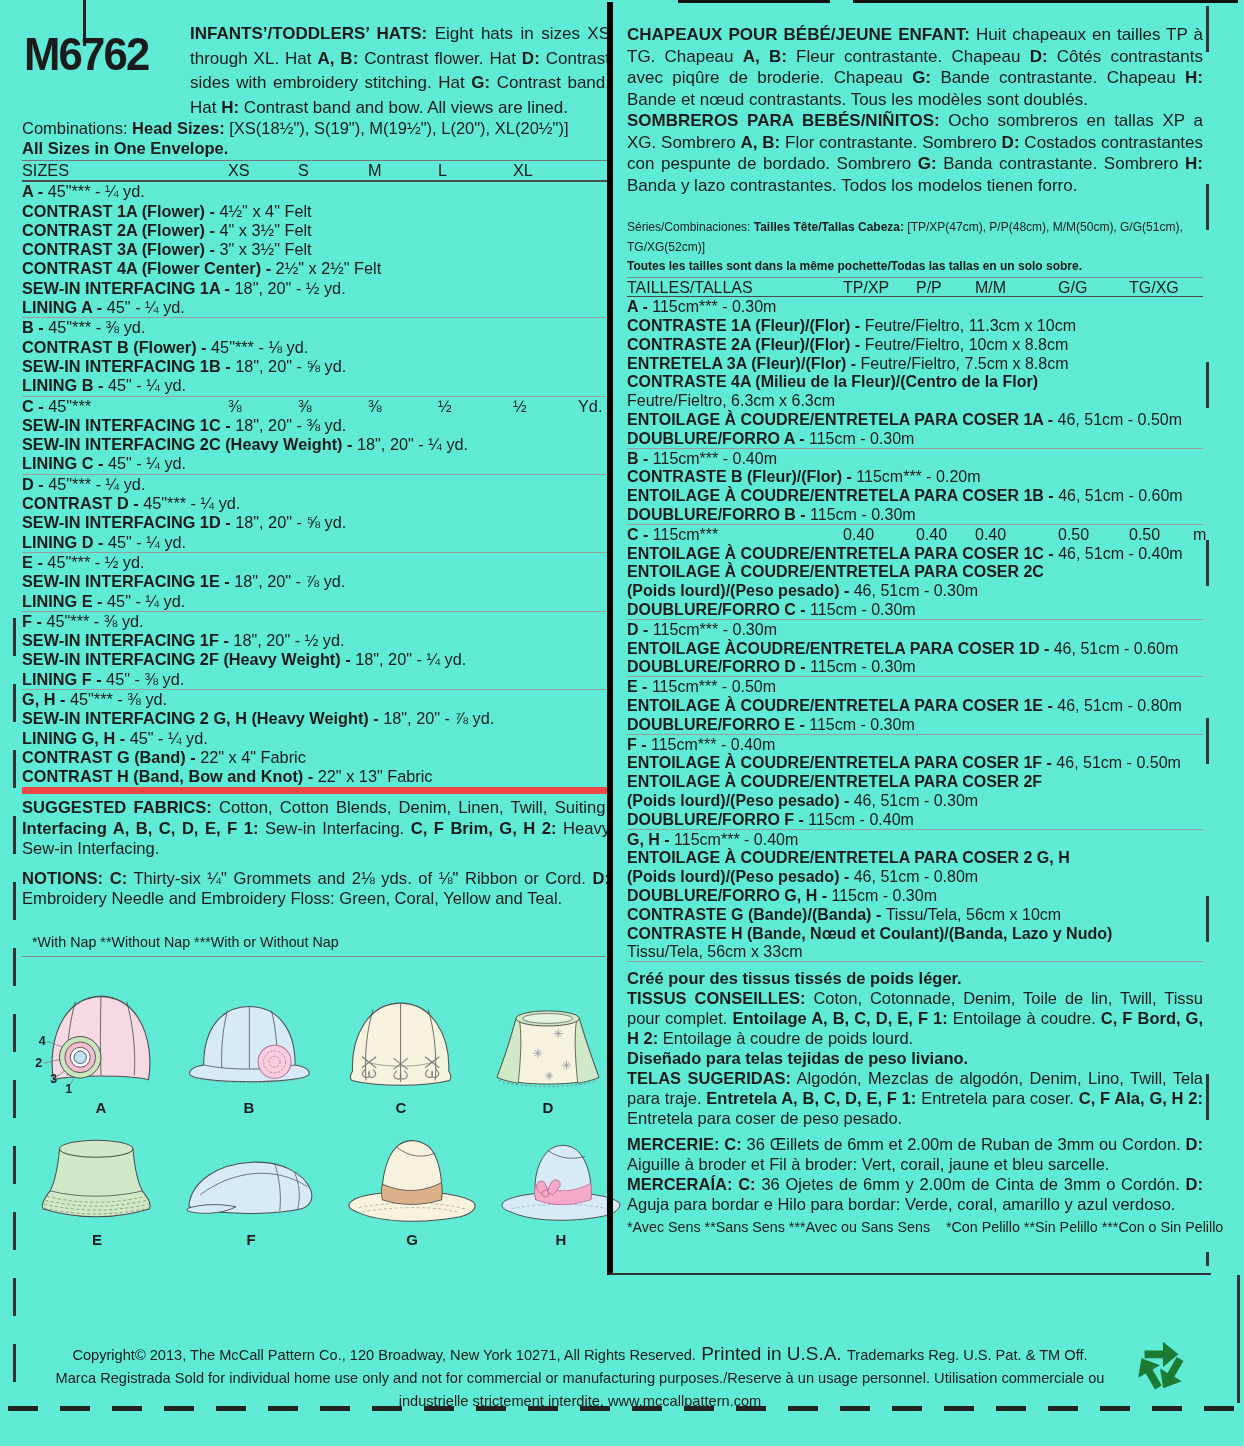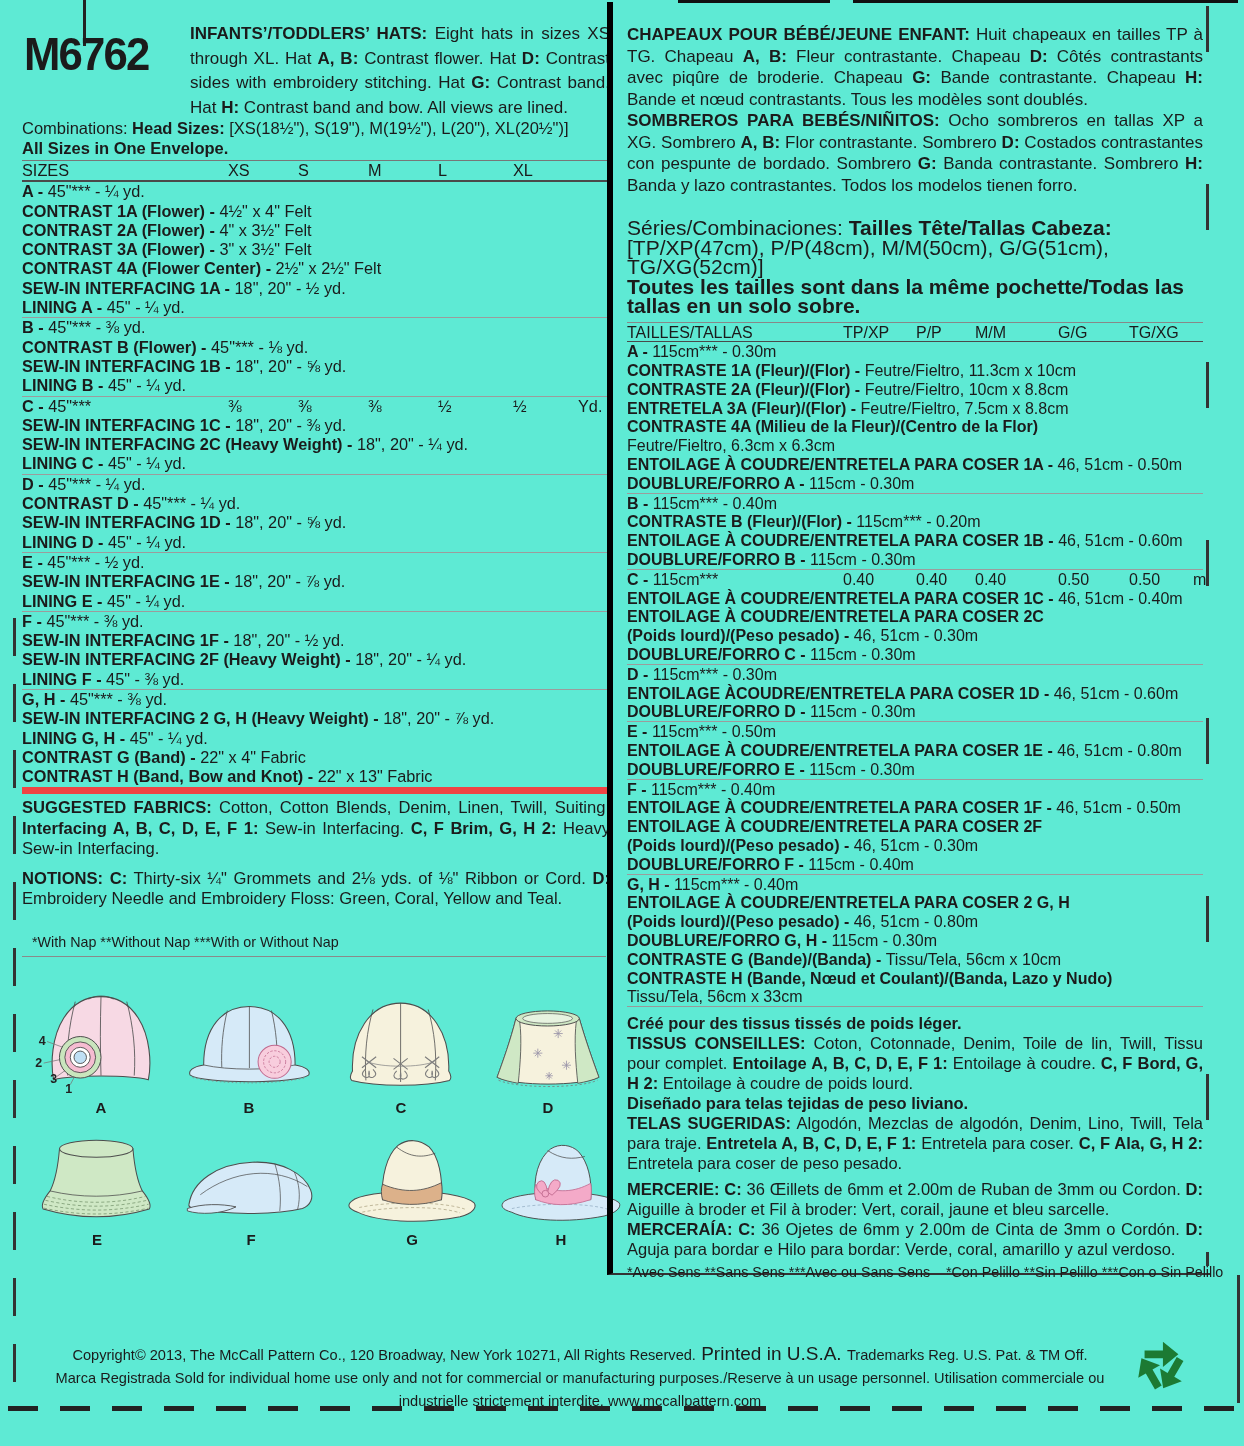--- a/index.html
+++ b/index.html
@@ -35,22 +35,22 @@
   .hrowf{display:flex;align-items:flex-end;}
   .hatfig{text-align:center;}
   .hatlbl{font-size:15px;font-weight:bold;margin-top:1px;}
   .hatsvg{display:block;}
 
   
   #rbox{position:absolute;left:607px;top:2px;width:604px;height:1273px;box-sizing:border-box;
         border-left:6px solid #000000;border-bottom:2px solid #333;padding:22px 8px 0 14px;}
   .topseg{position:absolute;height:3px;background:#111;top:0;}
   #r-intro{font-size:17px;line-height:21.5px;}
-  #r-series{margin-top:22px;font-size:21px;line-height:19.5px;}
-  .rtable{position:relative;margin-top:6px;border-top:1px solid #888;border-bottom:1px solid #999;}
+  #r-series{margin-top:22px;font-size:12px;line-height:19.5px;}
+  .rtable{position:relative;border-top:1px solid #888;border-bottom:1px solid #999;}
   #r-fabrics{margin-top:6px;font-size:16.5px;line-height:20px;}
   #r-mercerie{margin-top:6px;font-size:16.5px;line-height:20px;}
   #r-nap{margin-top:5px;font-size:14.3px;white-space:pre;}
 
   
   #tick-topleft{position:absolute;left:83px;top:0;width:3px;height:46px;background:#222;}
   #dash-left{position:absolute;left:13px;top:618px;width:3px;height:780px;
              background:repeating-linear-gradient(180deg,#333 0 38px,transparent 38px 66px);}
   #dash-right{position:absolute;left:1206px;top:6px;width:3px;height:1260px;
              background:repeating-linear-gradient(180deg,#333 0 46px,transparent 46px 178px);}

